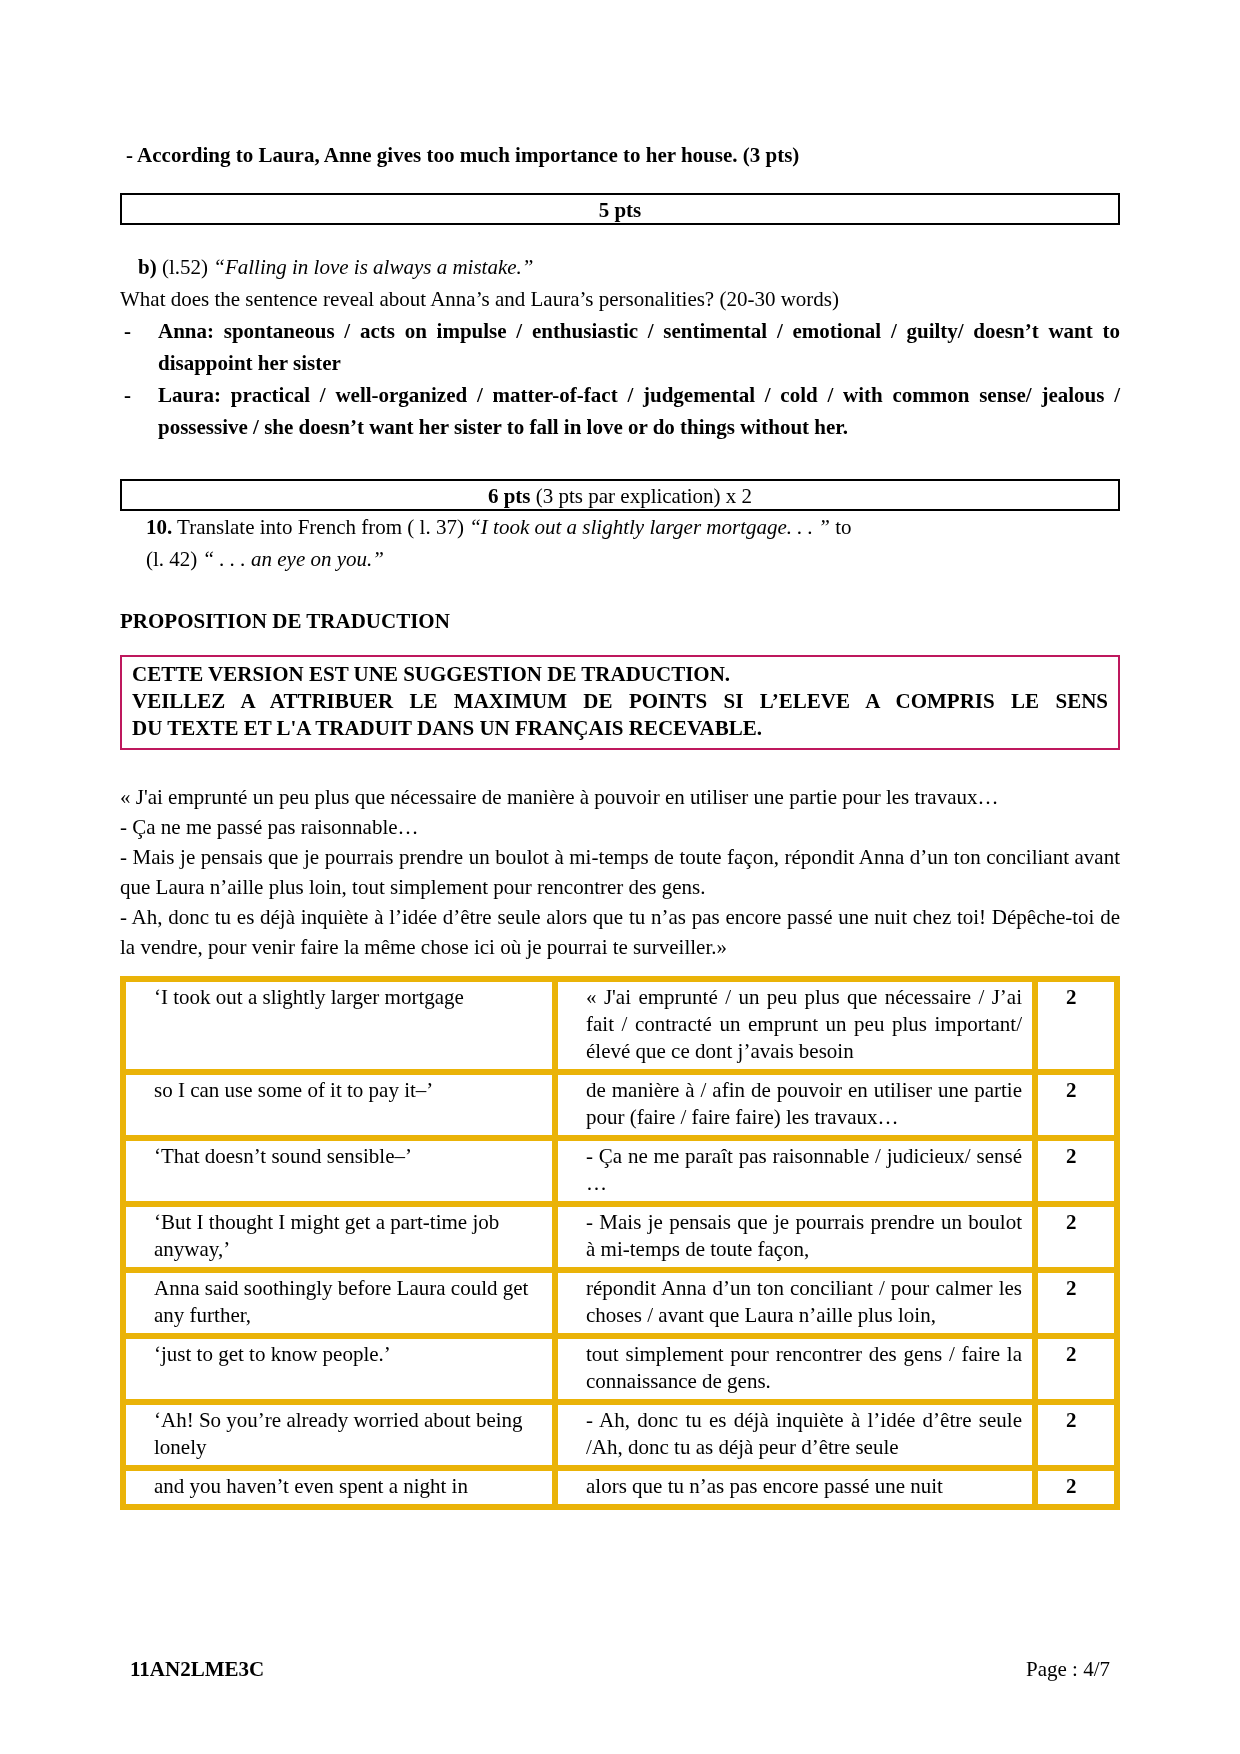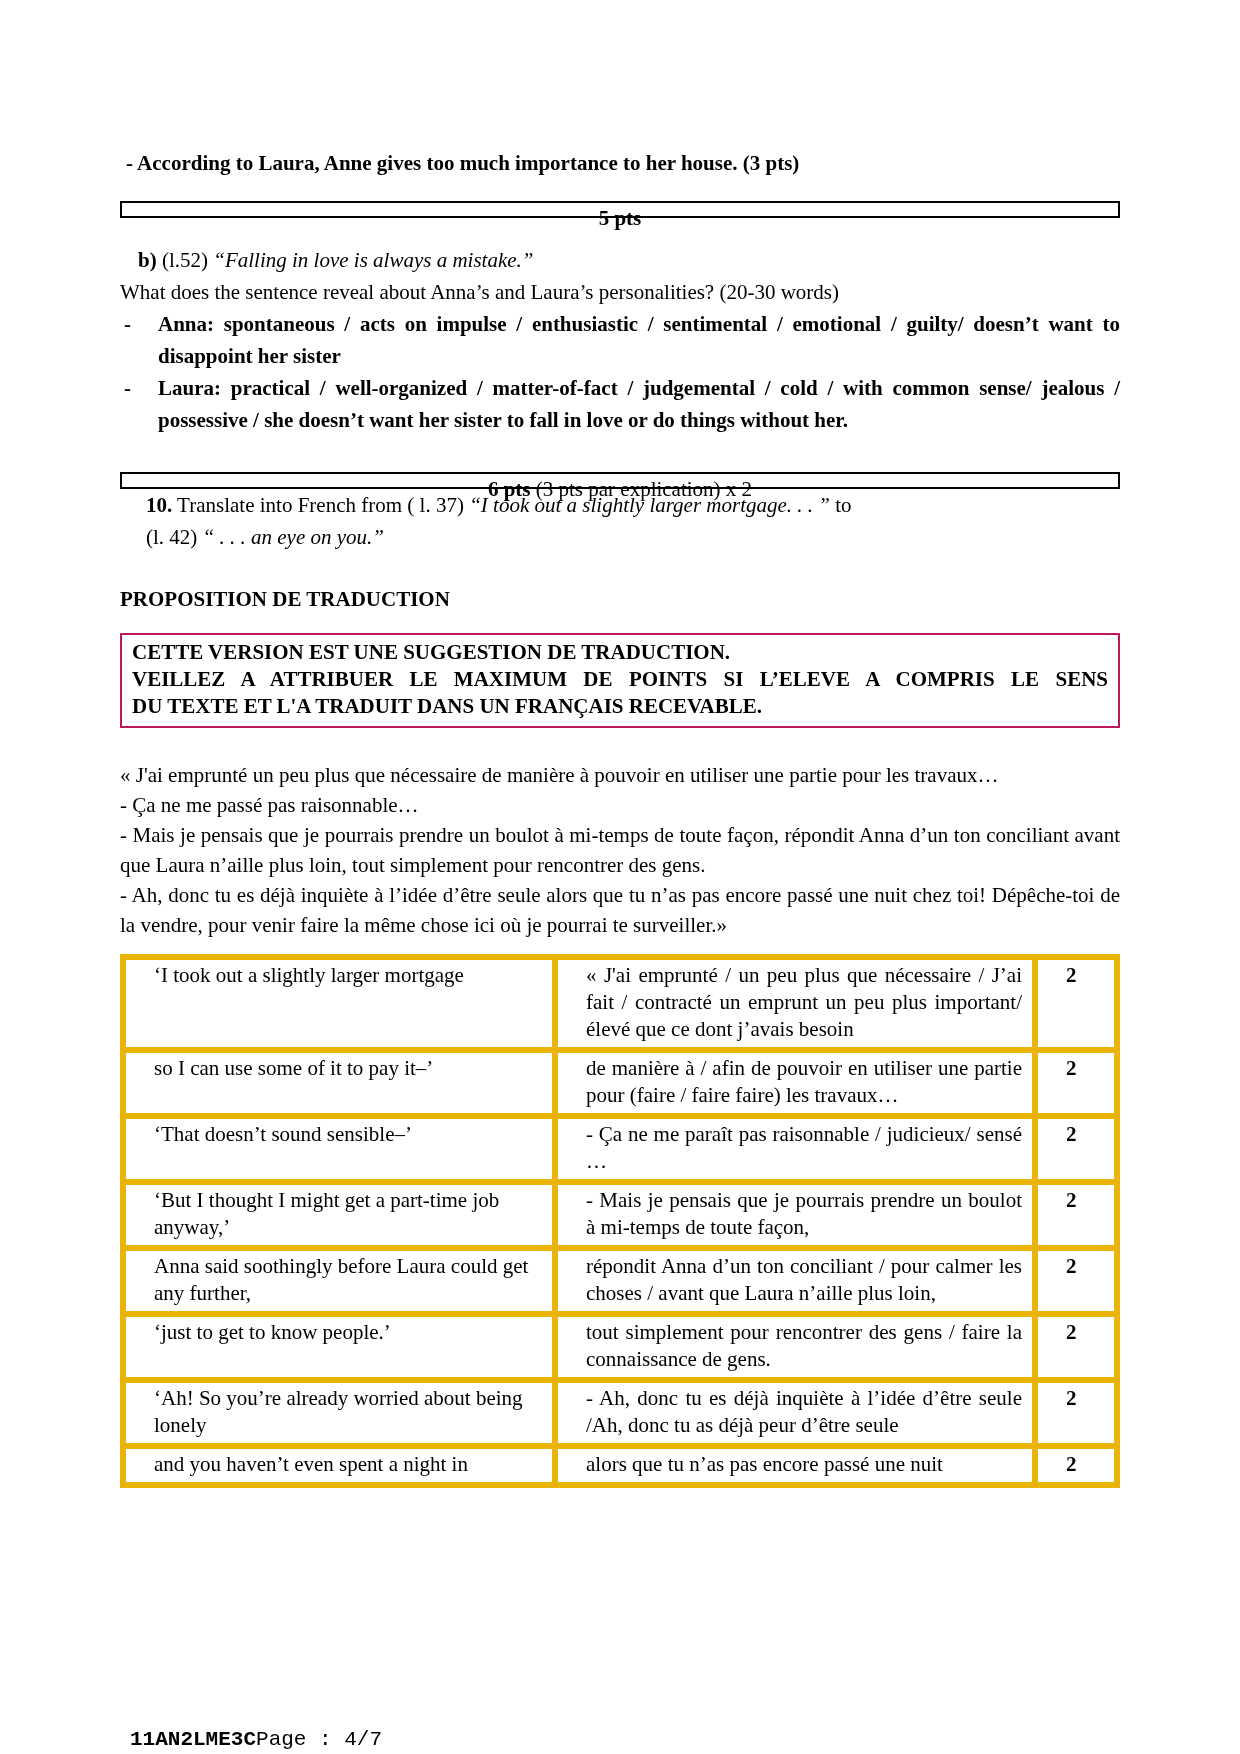--- a/index.html
+++ b/index.html
@@ -6,34 +6,34 @@
   html, body {
     margin: 0; padding: 0;
     width: 1240px; height: 1754px;
     background: #ffffff; color: #000000;
     font-family: "Liberation Serif", "DejaVu Serif", serif;
     font-size: 21px;
     overflow: hidden;
   }
   .content {
     position: relative;
-    margin: 17px 120px;
+    margin: 9px 120px;
     width: 1000px;
     padding-top: 130px;
   }
   .bold { font-weight: bold; }
   .italic { font-style: italic; text-align: center; }
   p { margin: 0; line-height: 32px; }
 
   .intro { font-weight: bold; margin-left: 6px; }
 
   .score-box {
     border: 2px solid #000;
     margin-top: 22px;
-    height: 17px;
+    height: 32px;
     line-height: 31px;
     text-align: center;
   }
   .score-box.second { margin-top: 36px; }
 
   .qb { margin-top: 26px; margin-left: 18px; }
 
   .bullet { display: flex; line-height: 32px; }
   .bullet .dash { flex: 0 0 38px; padding-left: 4px; font-weight: bold; }
   .bullet .bullet-text { flex: 1; font-weight: bold; text-align: justify; }
@@ -66,24 +66,23 @@
     vertical-align: top;
     line-height: 27px;
     padding: 2px 10px 4px 28px;
   }
   td.col-en { width: 432px; }
   td.col-fr { width: 480px; text-align: justify; }
   td.col-pts { width: 82px; font-weight: bold; padding-left: 12px; }
 
   .footer {
     position: absolute;
-    left: 130px; right: 130px; top: 1728px;
+    left: 130px; right: 130px; top: 1657px;
     display: flex;
-    justify-content: flex-start;
-    font-family: Liberation Mono, monospace;
+    justify-content: space-between;
   }
 </style>
 </head>
 <body>
 
 <div class="page">
   <div class="content">
 
     <p class="intro">- According to Laura, Anne gives too much importance to her house. (3 pts)</p>
 

